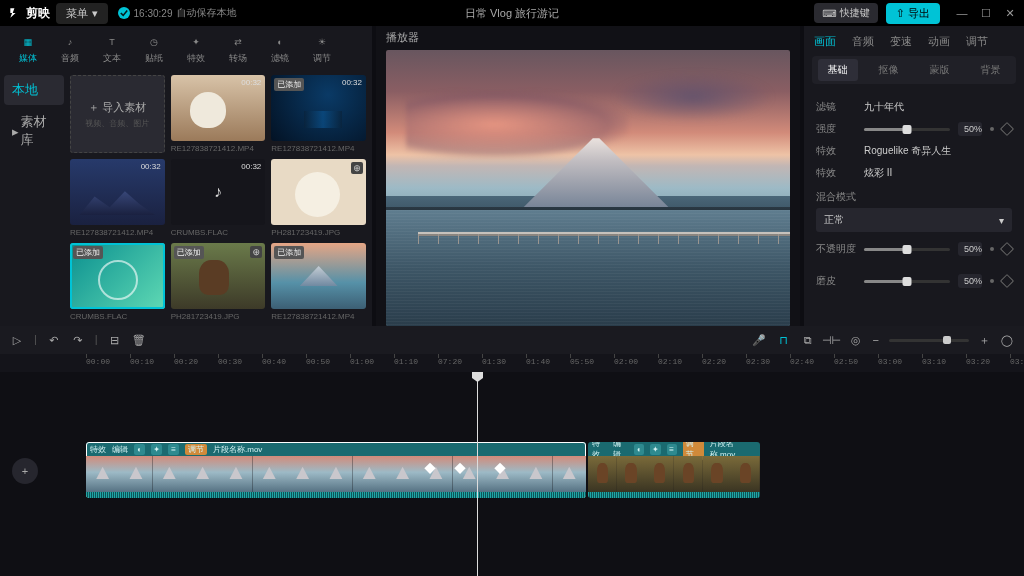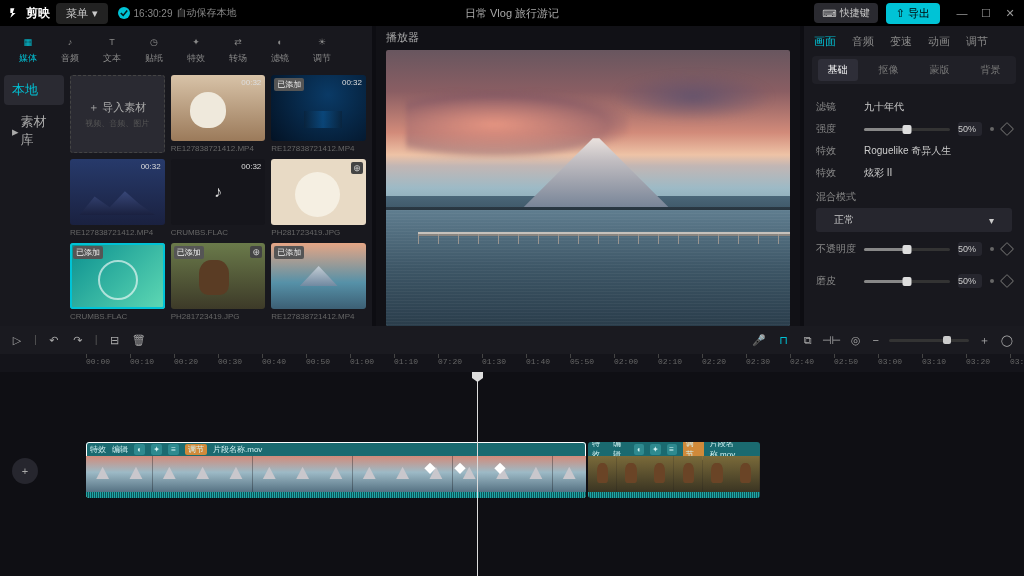--- a/index.html
+++ b/index.html
@@ -82,25 +82,25 @@
 .sub-tabs { height:28px; background:#202027; margin:0 8px; border-radius:4px; display:flex; align-items:center; justify-content:space-around;}
 .sub-tabs span { color:#777; font-size:10px; padding:4px 10px; cursor:pointer;}
 .sub-tabs span.active { color:#fff; background:#2e2e38; border-radius:3px;}
 .props-body { flex:1; padding:8px 12px; overflow:hidden;}
 .prow { display:flex; align-items:center; margin:8px 0; gap:8px;}
 .plabel { width:40px; color:#888; font-size:10px;}
 .pval { color:#ccc; font-size:10px;}
 .slider { flex:1; height:3px; background:#333; border-radius:2px; position:relative;}
 .slider .fill{position:absolute;left:0;top:0;bottom:0;background:#888;border-radius:2px;}
 .slider .knob{position:absolute;top:-3px;width:9px;height:9px;background:#ddd;border-radius:2px;transform:translateX(-50%);}
-.valbox { width:24px; background:#26262e; text-align:left; padding:2px 0; border-radius:3px; font-size:9px;}
+.valbox { width:24px; background:#26262e; text-align:right; padding:2px 0; border-radius:3px; font-size:9px;}
 .dia { width:10px; height:10px; border:1px solid #666; transform:rotate(45deg); border-radius:1px;}
 .dot2 { width:4px; height:4px; background:#666; border-radius:50%;}
 .section-label { color:#888; font-size:10px; margin:10px 0 4px;}
-.dropdown { background:#26262e; padding:5px 18px; border-radius:3px; display:flex; justify-content:space-between; align-items:center; font-size:10px;}
+.dropdown { background:#26262e; padding:5px 8px; border-radius:3px; display:flex; justify-content:space-between; align-items:center; font-size:10px;}
 
 .timeline-area { height:250px; background:#0f0f14; display:flex; flex-direction:column;}
 .tl-toolbar { height:28px; background:#1a1a20; display:flex; align-items:center; padding:0 10px; gap:12px; color:#aaa;}
 .tl-toolbar .grp { display:flex; gap:10px;}
 .tl-toolbar .ico { width:14px; height:14px; display:flex; align-items:center;justify-content:center; cursor:pointer;}
 .tl-right { margin-left:auto; display:flex; gap:10px; align-items:center;}
 .tl-zoom { width:80px; height:3px; background:#333; position:relative; border-radius:2px;}
 .tl-zoom .kz{position:absolute;right:18px;top:-3px;width:8px;height:8px;background:#ccc;border-radius:2px;}
 .ruler { height:18px; background:#14141a; position:relative; font-size:8px; color:#666; overflow:hidden;}
 .ruler .tick { position:absolute; top:3px;font-family:Liberation Mono, monospace; }

